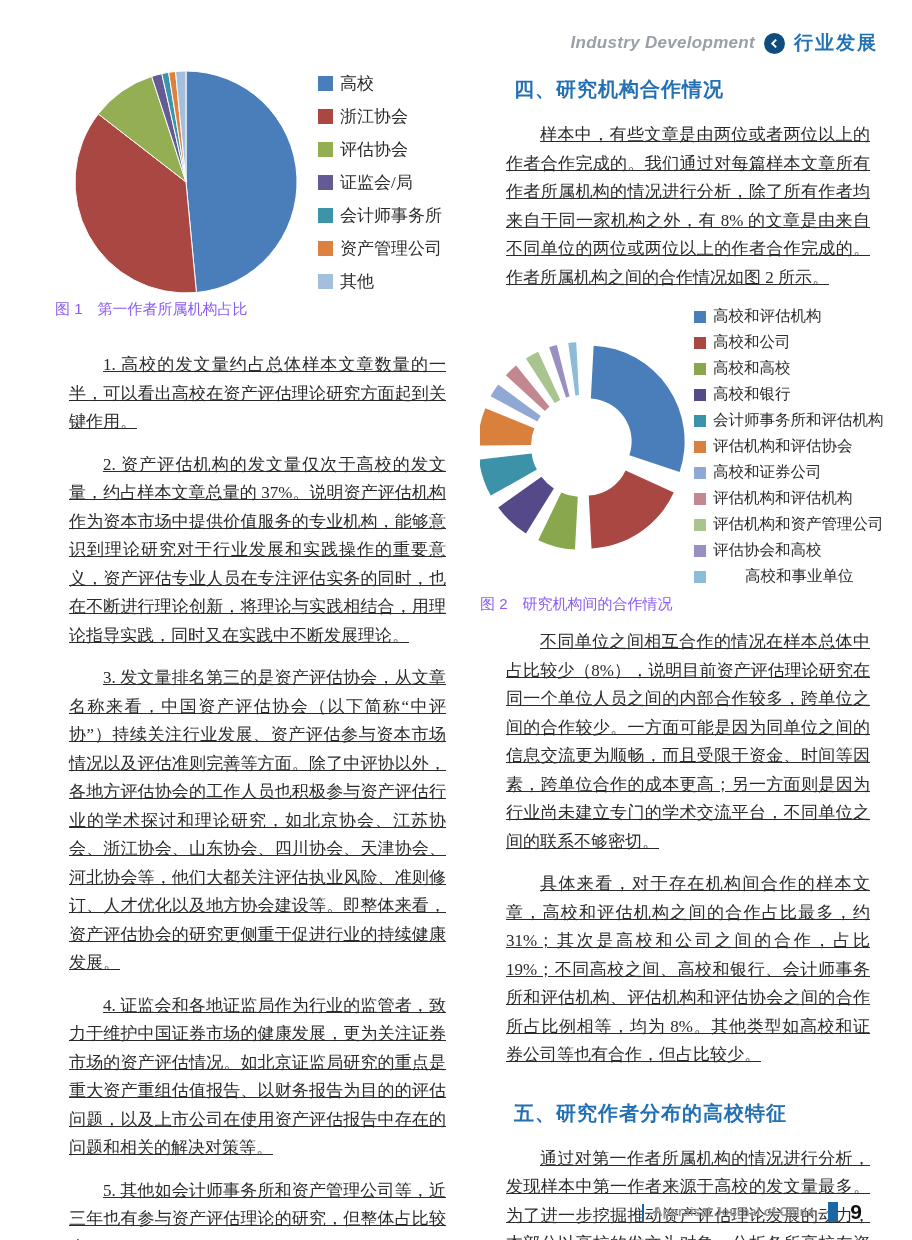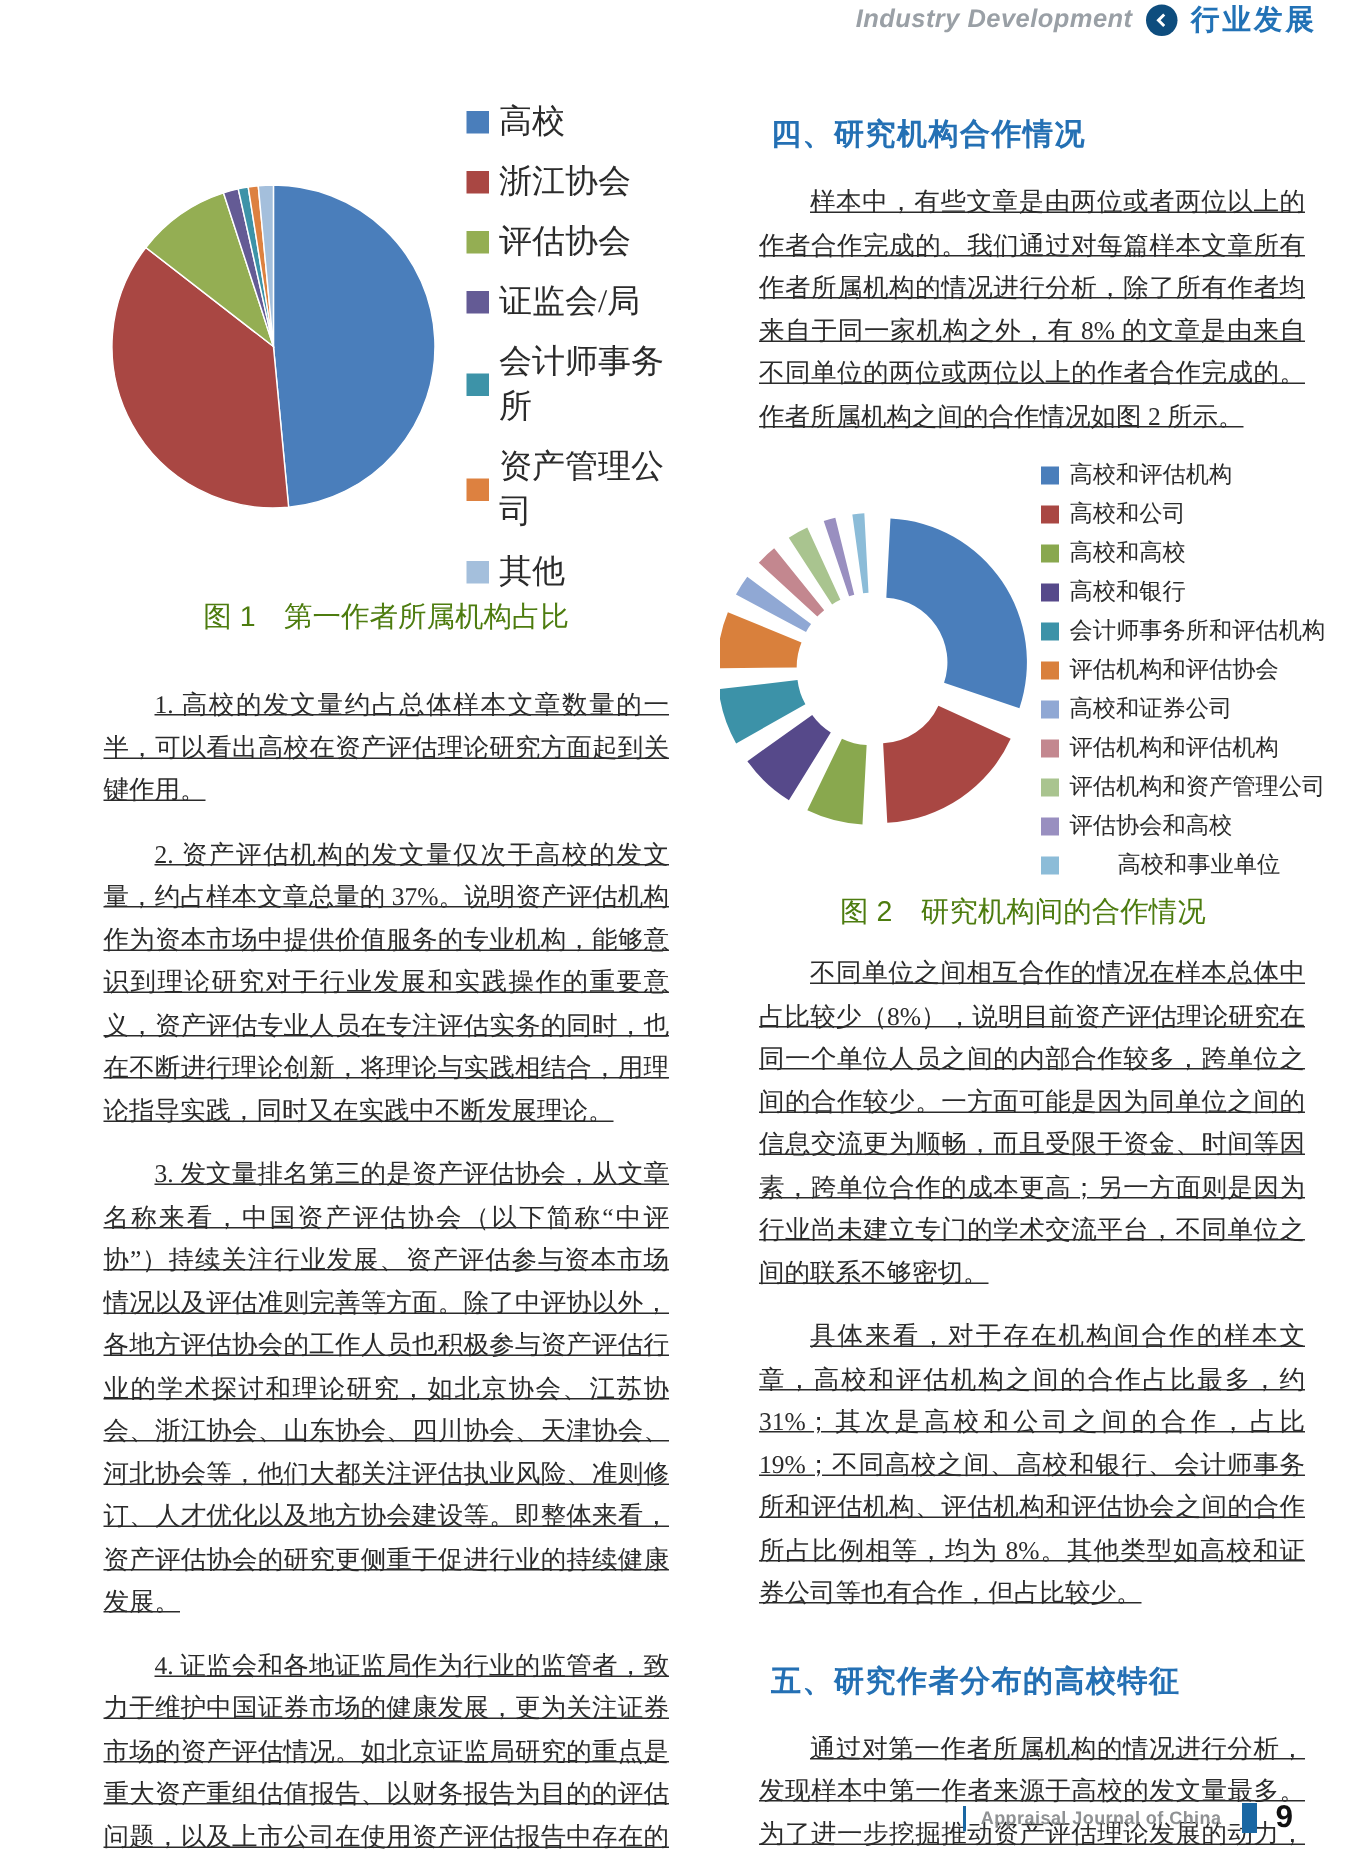--- a/index.html
+++ b/index.html
@@ -5,21 +5,21 @@
   * { box-sizing: border-box; }
   html,body { margin:0; padding:0; background:#e8e8e8; }
   .page {
     position:relative; width:912px; height:1240px; margin:0 auto;
     background:#ffffff; overflow:hidden;
     font-family:"Liberation Serif","DejaVu Serif",serif;
     color:#2b2b2b;
   }
 
   
-  .hdr { position:absolute; top:0; right:34px; display:flex; align-items:center; gap:9px;
+  .hdr { position:absolute; top:30px; right:34px; display:flex; align-items:center; gap:9px;
          font-family:"Liberation Sans","DejaVu Sans",sans-serif; }
   .hdr-en { color:#9aa0a6; font-weight:bold; font-style:italic; font-size:17px; letter-spacing:.3px; }
   .hdr-icon { width:21px; height:21px; border-radius:50%; background:#0e4d7e; display:flex;
               align-items:center; justify-content:center; flex:0 0 auto; }
   .hdr-cn { color:#2272b6; font-weight:bold; font-size:19px; letter-spacing:2px;font-family:Liberation Mono, monospace; }
 
   
   .col { position:absolute; top:0; }
   .col-left  { left:55px;  width:405px; }
   .col-right { left:492px; width:392px; }
@@ -27,29 +27,29 @@
   p.body { margin:14px; font-size:17px; line-height:28.5px; text-align:justify; text-indent:2em;text-decoration:underline; }
 
   h2.sec { margin:0; padding:0 0 0 22px; font-family:"Liberation Sans","DejaVu Sans",sans-serif;
            font-size:20px; font-weight:bold; color:#2470b4; letter-spacing:1px; }
 
   
   figure { margin:0; }
   .chart-row { display:flex; align-items:center; }
   ul.legend { list-style:none; margin:0; padding:0; }
   ul.legend li { display:flex; align-items:center; }
-  .lg1 li { margin-bottom:10px; font-size:22px; }
+  .lg1 li { margin-bottom:10px; font-size:17px;text-align:center; }
   .lg1 li:last-child { margin-bottom:0; }
   .lg2 li { margin-bottom:5px; font-size:15.5px; }
   .lg2 li:last-child { margin-bottom:0;gap:32px; }
   ul.legend .swatch { display:inline-block; flex:0 0 auto; margin-right:7px; }
   .lg1 .swatch { width:15px; height:15px; }
   .lg2 .swatch { width:12px; height:12px; }
-  figcaption { text-align:center; font-family:"Liberation Sans","DejaVu Sans",sans-serif;
-               font-size:19px; color:#4d7c0f; }
+  figcaption { font-family:"Liberation Sans","DejaVu Sans",sans-serif;
+               font-size:15px; color:#8b5cf6; }
 
   #fig1 .chart-row { margin-left:8px; }
   #fig1 svg { margin-right:10px; }
   #fig1 figcaption { margin-top:2px; }
   #fig2 { margin:12px 0 14px -12px; }
   #fig2 svg { margin-right:6px; }
   #fig2 figcaption { margin-top:8px; }
 
   .sp-top-left  { height:66px; }
   .gap-after-fig1 { height:18px; }

